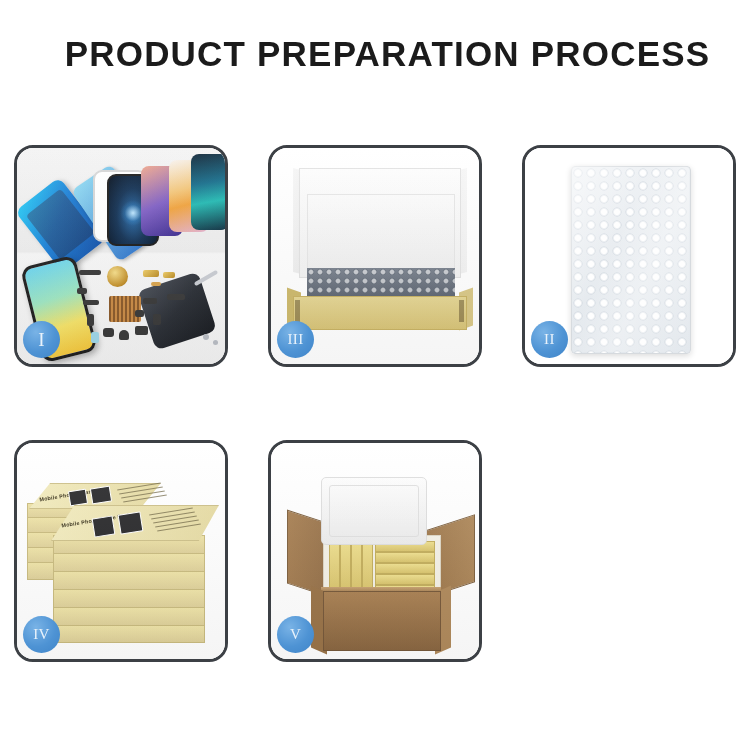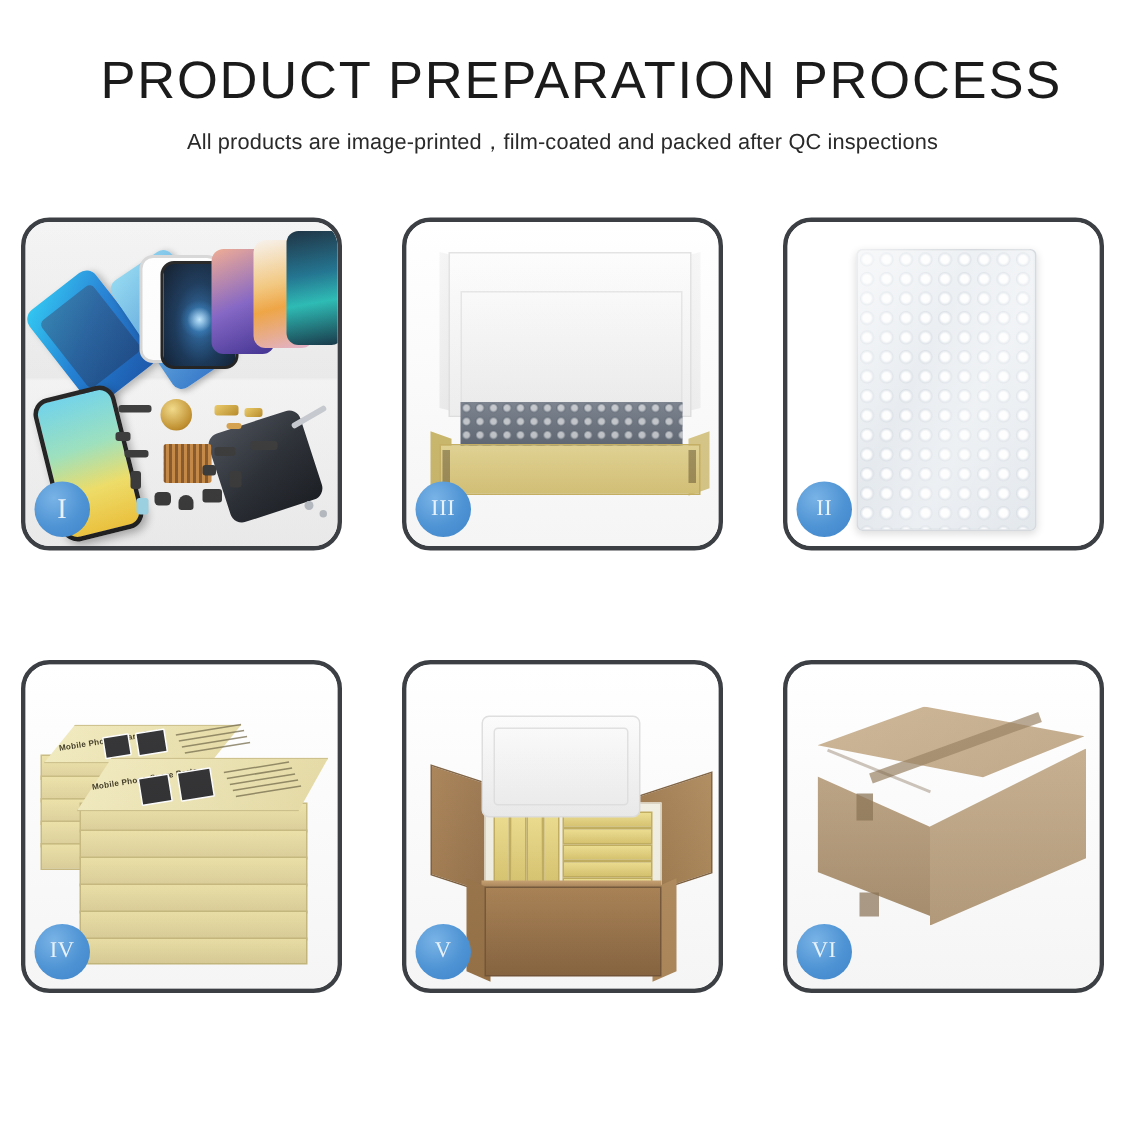--- a/index.html
+++ b/index.html
@@ -10,21 +10,21 @@
     overflow:hidden;
   }
   .page{position:relative;width:750px;height:750px;}
 
   
   .header{padding-top:36px;text-align:center;}
   .title{
     font-family:"Liberation Sans", sans-serif;
     font-size:35px;
     letter-spacing:1.2px;
-    font-weight:400;
+    font-weight:700;
     color:#1b1b1b;
     line-height:1;
     padding-left:25px;
   }
   .subtitle{
     margin-top:14px;
     font-size:14.5px;
     color:#2a2a2a;
     letter-spacing:.1px;
   }
@@ -215,21 +215,20 @@
   .sheen{position:absolute;inset:0;pointer-events:none;
     background:linear-gradient(180deg,rgba(255,255,255,.08),rgba(0,0,0,.04));}
 </style>
 </head>
 <body>
 
 <div class="page">
 
   <div class="header">
     <div class="title">PRODUCT PREPARATION PROCESS</div>
-    <div class="subtitle">All products are image-printed，film-coated and packed after QC inspections</div>
   </div>
 
   <div class="grid">
 
     <div class="card">
       <div class="card-inner">
         <div class="photo p1">
           <div class="scr a"></div>
           <div class="scr b"></div>
           <div class="scr c"></div>
@@ -371,32 +370,15 @@
           <div class="p5-frontR"></div>
           <div class="p5-front"></div>
           <div class="sheen"></div>
         </div>
       </div>
       <div class="badge sm">
         <span>V</span>
       </div>
     </div>
 
-    <div class="card">
-      <div class="card-inner">
-        <div class="photo p6">
-          <div class="p6-topq"></div>
-          <div class="p6-left"></div>
-          <div class="p6-right"></div>
-          <div class="p6-tape" style="left:52px;top:52px;width:120px;height:7px;transform:rotate(-20deg);"></div>
-          <div class="p6-seam" style="left:24px;top:70px;width:74px;height:2px;transform:rotate(22deg);"></div>
-          <div class="p6-tape" style="left:46px;top:86px;width:11px;height:18px;background:rgba(138,114,82,.75);"></div>
-          <div class="p6-tape" style="left:48px;top:152px;width:13px;height:16px;background:rgba(138,114,82,.7);"></div>
-          <div class="sheen"></div>
-        </div>
-      </div>
-      <div class="badge sm">
-        <span>VI</span>
-      </div>
-    </div>
 
   </div>
 </div>
 
 </body></html>

